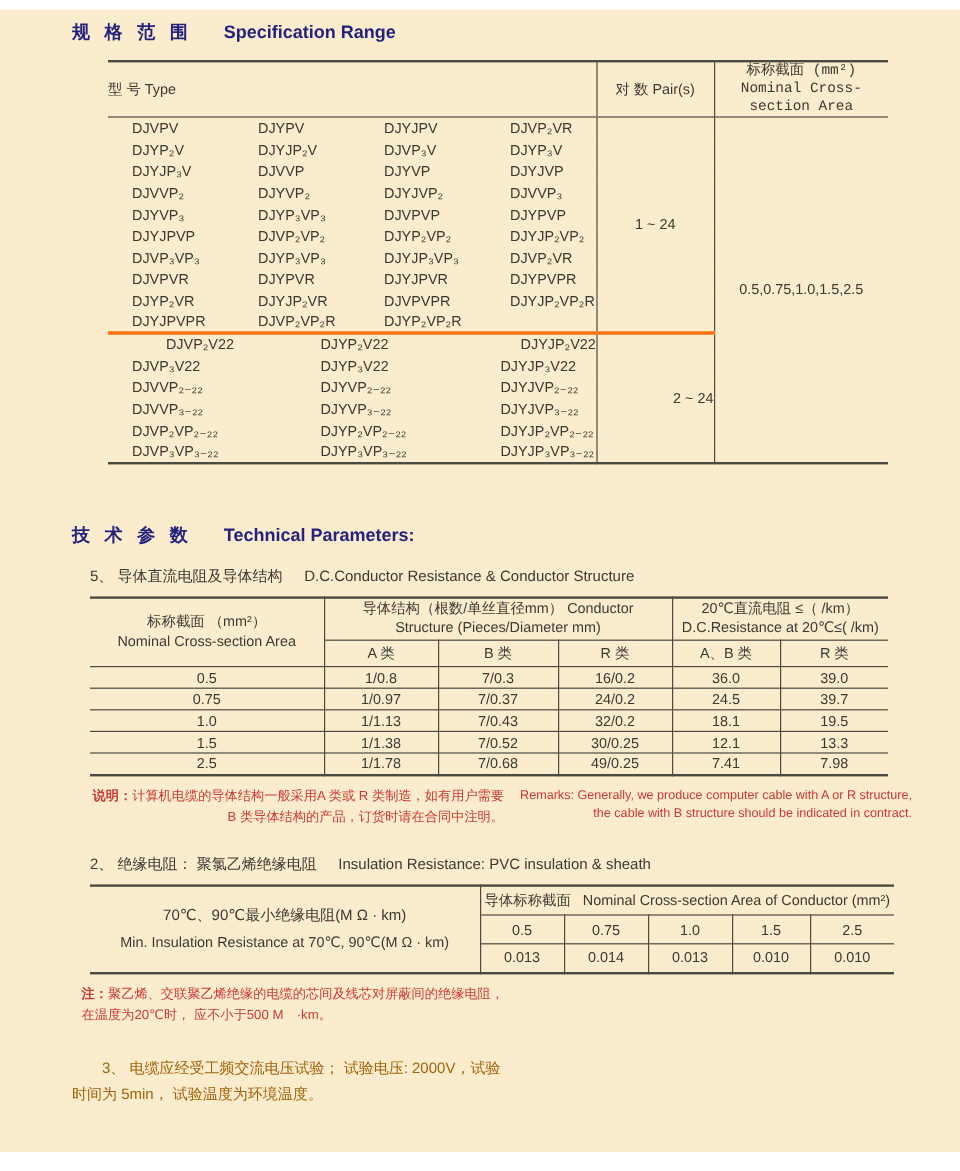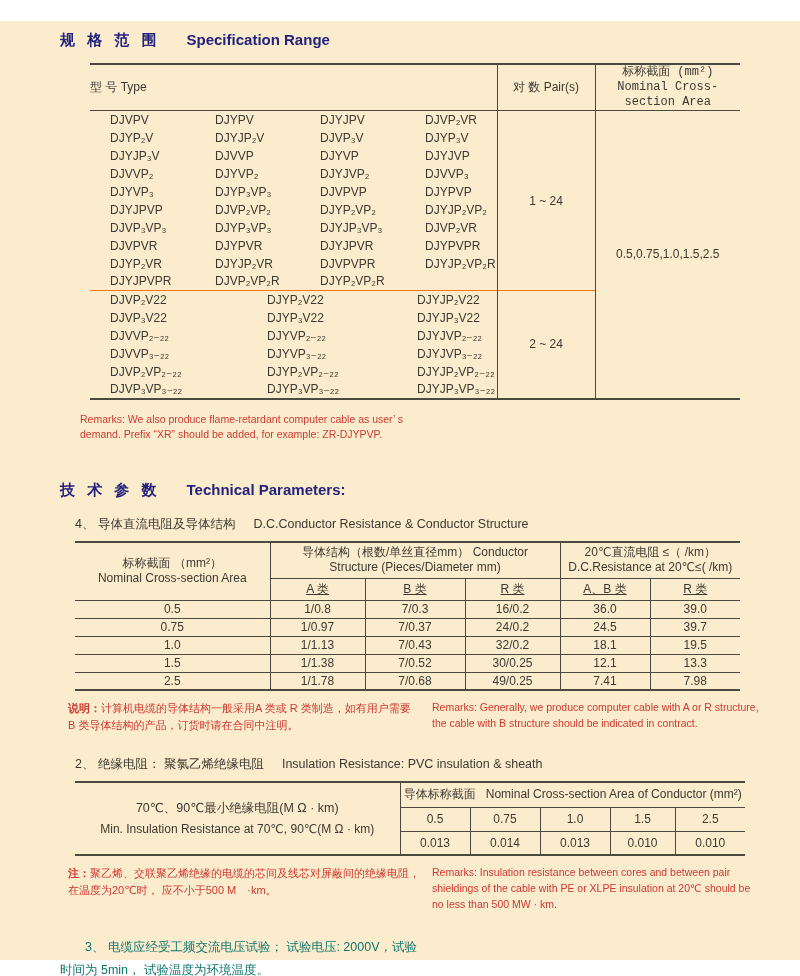--- a/index.html
+++ b/index.html
@@ -1,19 +1,19 @@
 <!DOCTYPE html>
 <html><head>
 <meta charset="utf-8">
 <style>
   * { margin:0; padding:0; box-sizing:border-box; }
   html,body { width:800px; }
   body { font-family:"Liberation Sans","DejaVu Sans",sans-serif; background:#ffffff; }
   .sheet { position:relative; width:800px; height:976px; background:#ffffff; overflow:hidden; }
-  .paper { position:absolute; left:0; right:0; top:8px; bottom:16px; background:#fcecce; color:#3a3a32;margin-top:13px; }
+  .paper { position:absolute; left:0; right:0; top:8px; bottom:16px; background:#fcecce; color:#3a3a32; }
 
   .sec-title { margin:10px 0 0 60px; font-size:15px; font-weight:bold; color:#23237d; }
   .sec-title .cn { letter-spacing:4px; margin-right:26px; }
   .sec-title .en { letter-spacing:0; }
 
   
   table { border-collapse:collapse; }
   .spec { margin:13px 0 0 90px; width:650px; font-size:12px; table-layout:fixed; }
   .spec col.t1,.spec col.t2,.spec col.t3 { width:105px; }
   .spec col.t4 { width:92px; }
@@ -22,21 +22,21 @@
   .spec { border-top:2px solid #4a4a40; border-bottom:2px solid #4a4a40; }
   .spec td,.spec th { font-weight:normal; height:18px; vertical-align:middle; }
   .spec .hdr th { height:33px; border-bottom:1.5px solid #4a4a40; }
   .spec .type-h { text-align:left; }
   .spec .pairs-col { border-left:1px solid #4a4a40; border-right:1px solid #4a4a40; text-align:center; }
   .spec .cross-col { text-align:center; }
   .spec .hdr .cross-col div { line-height:1.25;font-family:Liberation Mono, monospace; }
   .spec td.tc { text-align:left; padding-left:20px; }
   .spec td.b2c2 { padding-left:72px; }
   .spec td.b2c3 { padding-left:117px; }
-  .spec tr.blocksep td { border-top:1px solid #f97316; }
+  .spec tr.blocksep td { border-top:3px solid #f97316;text-align:right; }
 
   
   .note { display:flex; margin:12px 0 0 68px; width:692px; color:#cb3a32; }
   .note .cn { width:352px; font-size:11px; line-height:1.55; }
   .note .cn b { font-weight:bold; }
   .note .en { margin-left:12px; width:328px; font-size:10.5px; line-height:1.5; }
 
   
   .item { margin-left:75px; font-size:12.5px; color:#3a3a32; }
   .item .cn { margin-right:18px; }
@@ -45,32 +45,32 @@
   .ttab { margin-left:75px; font-size:12px; table-layout:fixed;
           border-top:2px solid #4a4a40; border-bottom:2px solid #4a4a40; }
   .ttab td,.ttab th { border:1px solid #4a4a40; font-weight:normal; text-align:center; vertical-align:middle; }
   .ttab tr > *:first-child { border-left:none; }
   .ttab tr > *:last-child { border-right:none; }
 
   .dc { width:665px; }
   .dc col.c1 { width:195px; } .dc col.c2 { width:95px; } .dc col.c3 { width:100px; }
   .dc col.c4 { width:95px; }  .dc col.c5 { width:90px; }  .dc col.c6 { width:90px; }
   .dc .grp { height:36px; line-height:1.3; }
-  .dc .sub th { height:22px;text-decoration:underline; }
+  .dc .sub th { height:22px; }
   .dc td { height:18px; }
 
   .ir { width:670px; }
   .ir col.l { width:325px; } .ir col.n1,.ir col.n2,.ir col.n3 { width:70px; }
   .ir col.n4 { width:65px; } .ir col.n5 { width:70px; }
   .ir .lcell { line-height:1.8; font-size:12.5px; }
   .ir .head th { height:25px; }
   .ir td { height:24px; }
 
   
-  .item3 { display:flex; margin:24px 0 0 60px; width:700px; color:#0f766e; }
+  .item3 { display:flex; margin:24px 0 0 60px; width:700px; color:#a16207; }
   .item3 .cn { width:360px; font-size:12.5px; line-height:1.8; text-indent:2em; }
   .item3 .en { margin-left:10px; width:330px; font-size:12px; line-height:1.6; text-indent:1.5em; }
 </style>
 </head>
 <body>
 
 <div class="sheet">
   <div class="paper">
 
     <div class="sec-title">
@@ -185,29 +185,28 @@
           </tr>
       <tr>
             <td class="tc">DJVP₃VP₃₋₂₂</td>
             <td class="tc b2c2">DJYP₃VP₃₋₂₂</td>
             <td class="tc b2c3" colspan="2">DJYJP₃VP₃₋₂₂</td>
           </tr>
     </tbody>
       </table>
 
     <div class="note">
-      <div class="en">Remarks: We also produce flame-retardant computer cable as user’ s demand. Prefix “XR” should be added, for example: ZR-DJYPVP.</div>
     </div>
 
     <div class="sec-title" style="margin-top:38px;">
       <span class="cn">技 术 参 数</span><span class="en">Technical Parameters:</span>
     </div>
 
     <div class="item" style="margin-top:16px;">
-      <span class="cn">4、 导体直流电阻及导体结构</span><span class="en">D.C.Conductor Resistance &amp; Conductor Structure</span>
+      <span class="cn">5、 导体直流电阻及导体结构</span><span class="en">D.C.Conductor Resistance &amp; Conductor Structure</span>
     </div>
 
     <table class="ttab dc" style="margin-top:8px;">
       <colgroup>
           <col class="c1">
           <col class="c2">
           <col class="c3">
           <col class="c4">
           <col class="c5">
           <col class="c6">
@@ -270,21 +269,21 @@
             <td>2.5</td>
             <td>1/1.78</td>
             <td>7/0.68</td>
             <td>49/0.25</td>
             <td>7.41</td>
             <td>7.98</td>
           </tr>
     </tbody>
       </table>
 
-    <div class="note" style="margin-top:9px;">
+    <div class="note" style="margin-top:9px;text-align:right;">
       <div class="cn"><b>说明：</b><span>计算机电缆的导体结构一般采用A 类或 R 类制造，如有用户需要 B 类导体结构的产品，订货时请在合同中注明。</span></div>
       <div class="en">Remarks:  Generally, we produce computer cable with A or R structure,  the cable with B structure should be indicated in contract.</div>
     </div>
 
     <div class="item" style="margin-top:22px;">
       <span class="cn">2、 绝缘电阻： 聚氯乙烯绝缘电阻</span><span class="en">Insulation Resistance: PVC insulation &amp; sheath</span>
     </div>
 
     <table class="ttab ir" style="margin-top:8px;">
       <colgroup>
@@ -317,21 +316,20 @@
         <td>0.014</td>
         <td>0.013</td>
         <td>0.010</td>
         <td>0.010</td>
       </tr>
     </tbody>
       </table>
 
     <div class="note" style="margin-top:9px;">
       <div class="cn"><b>注：</b><span>聚乙烯、交联聚乙烯绝缘的电缆的芯间及线芯对屏蔽间的绝缘电阻，在温度为20℃时， 应不小于500 M　·km。</span></div>
-      <div class="en">Remarks:  Insulation resistance between cores and between pair shieldings of the cable with PE or XLPE insulation at 20℃ should be no  less than 500  MW · km.</div>
     </div>
 
     <div class="item3">
       <div class="cn">3、 电缆应经受工频交流电压试验； 试验电压: 2000V，试验时间为 5min， 试验温度为环境温度。</div>
     </div>
 
   </div>
 </div>
 
 </body></html>

